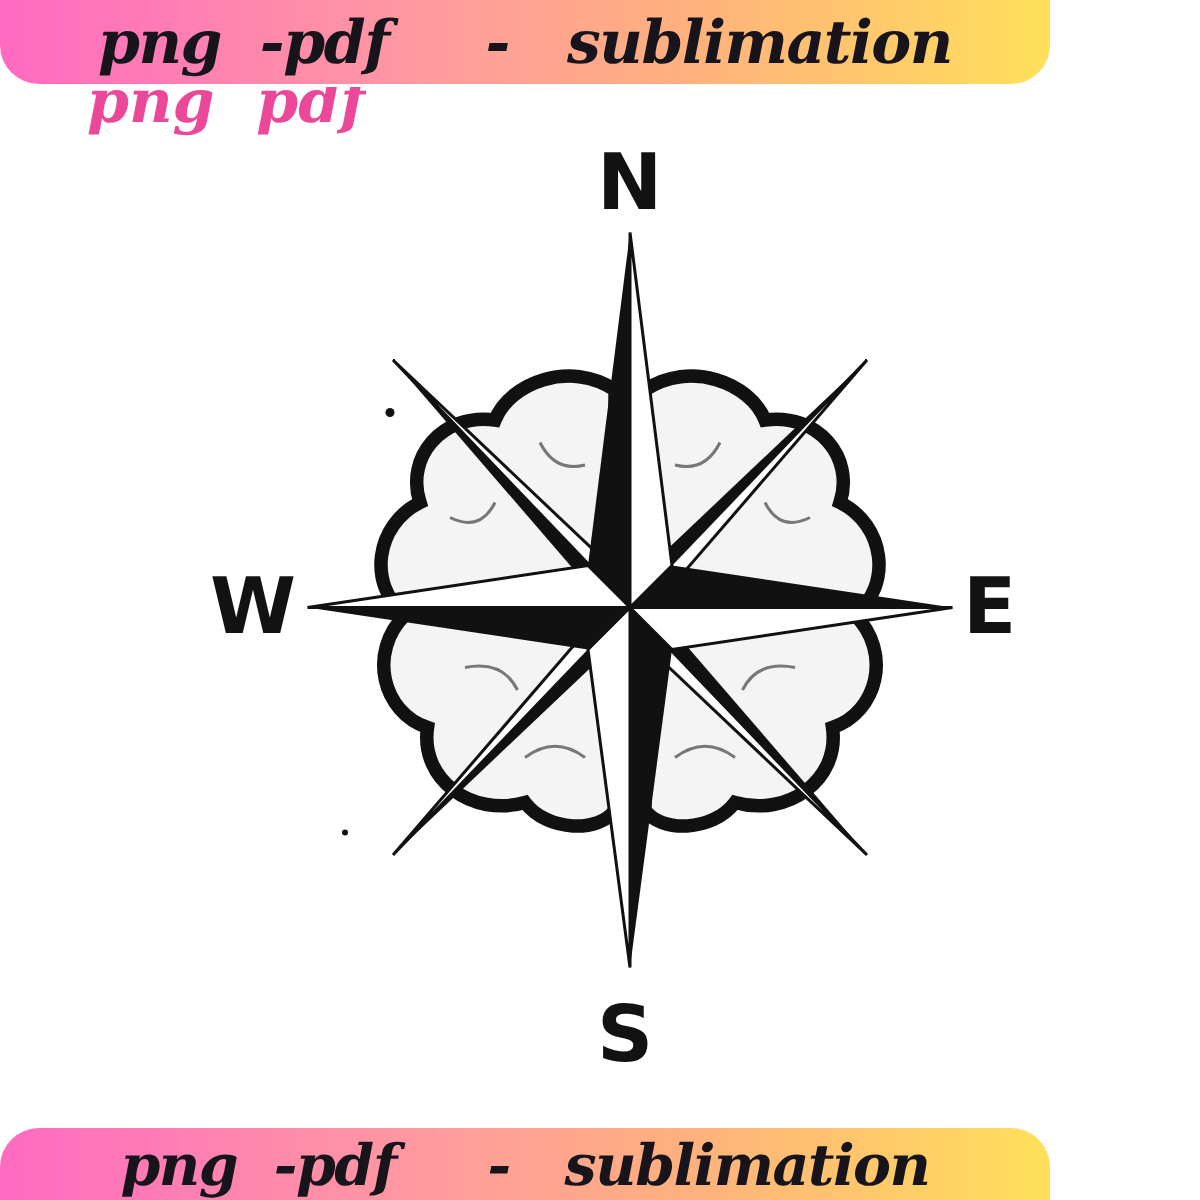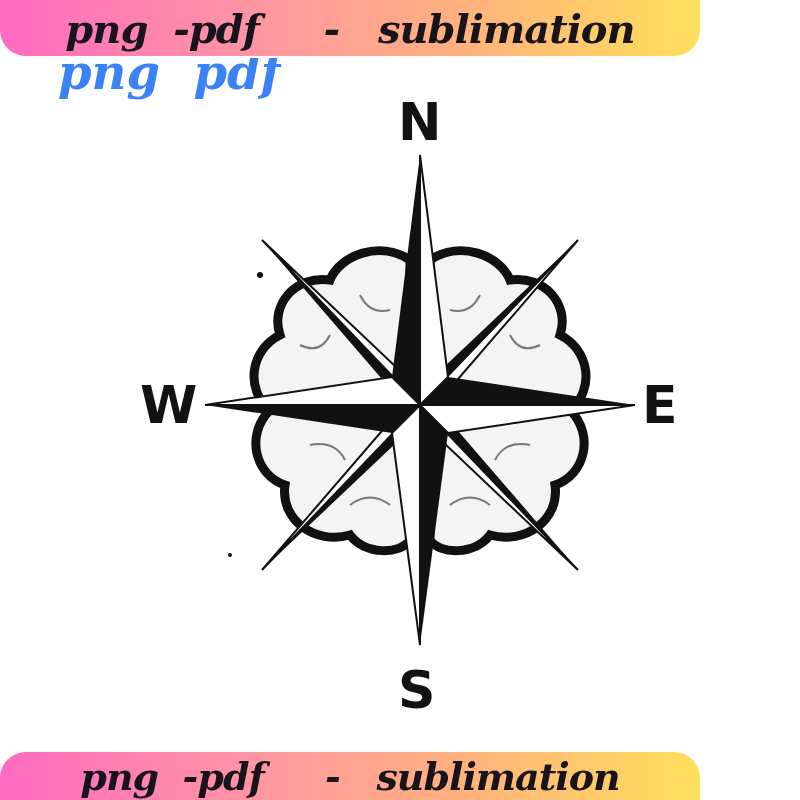--- a/index.html
+++ b/index.html
@@ -2,21 +2,21 @@
 <html><head>
 <meta charset="utf-8">
 <style>
   html,body{margin:0;padding:0;}
   body{width:800px;height:800px;background:#fff;position:relative;overflow:hidden;font-family:"DejaVu Serif",serif;}
   .banner{position:absolute;left:0;width:700px;background:linear-gradient(90deg,#ff6ac1 0%,#ff9aa0 40%,#ffb07e 65%,#ffe05a 100%);display:flex;align-items:center;justify-content:center;}
   .banner.top{top:0;height:56px;border-radius:0 0 26px 26px;}
   .banner.bottom{top:752px;height:48px;border-radius:26px 26px 0 0;}
   .btxt{font-family:"DejaVu Serif",serif;font-weight:bold;font-style:italic;color:#17141c;font-size:40px;letter-spacing:-1px;white-space:pre;}
   .banner.bottom .btxt{font-size:38px;}
-  .ghost{position:absolute;top:44px;left:58px;font-family:"DejaVu Serif",serif;font-weight:bold;font-style:italic;font-size:48px;color:#3b82f6;white-space:pre;clip-path:inset(14px 0 0 0);}
+  .ghost{position:absolute;top:44px;left:58px;font-family:"DejaVu Serif",serif;font-weight:bold;font-style:italic;font-size:40px;color:#ec4899;white-space:pre;clip-path:inset(14px 0 0 0);}
   .letter{position:absolute;font-family:"DejaVu Sans",sans-serif;font-weight:bold;font-size:52px;color:#121212;}
   svg.compass{position:absolute;left:190px;top:150px;}
 </style>
 </head>
 <body>
 
 <div class="banner top">
   <span class="btxt">png  -pdf     -   sublimation</span>
 </div>
 <div class="ghost">png  pdf</div>

